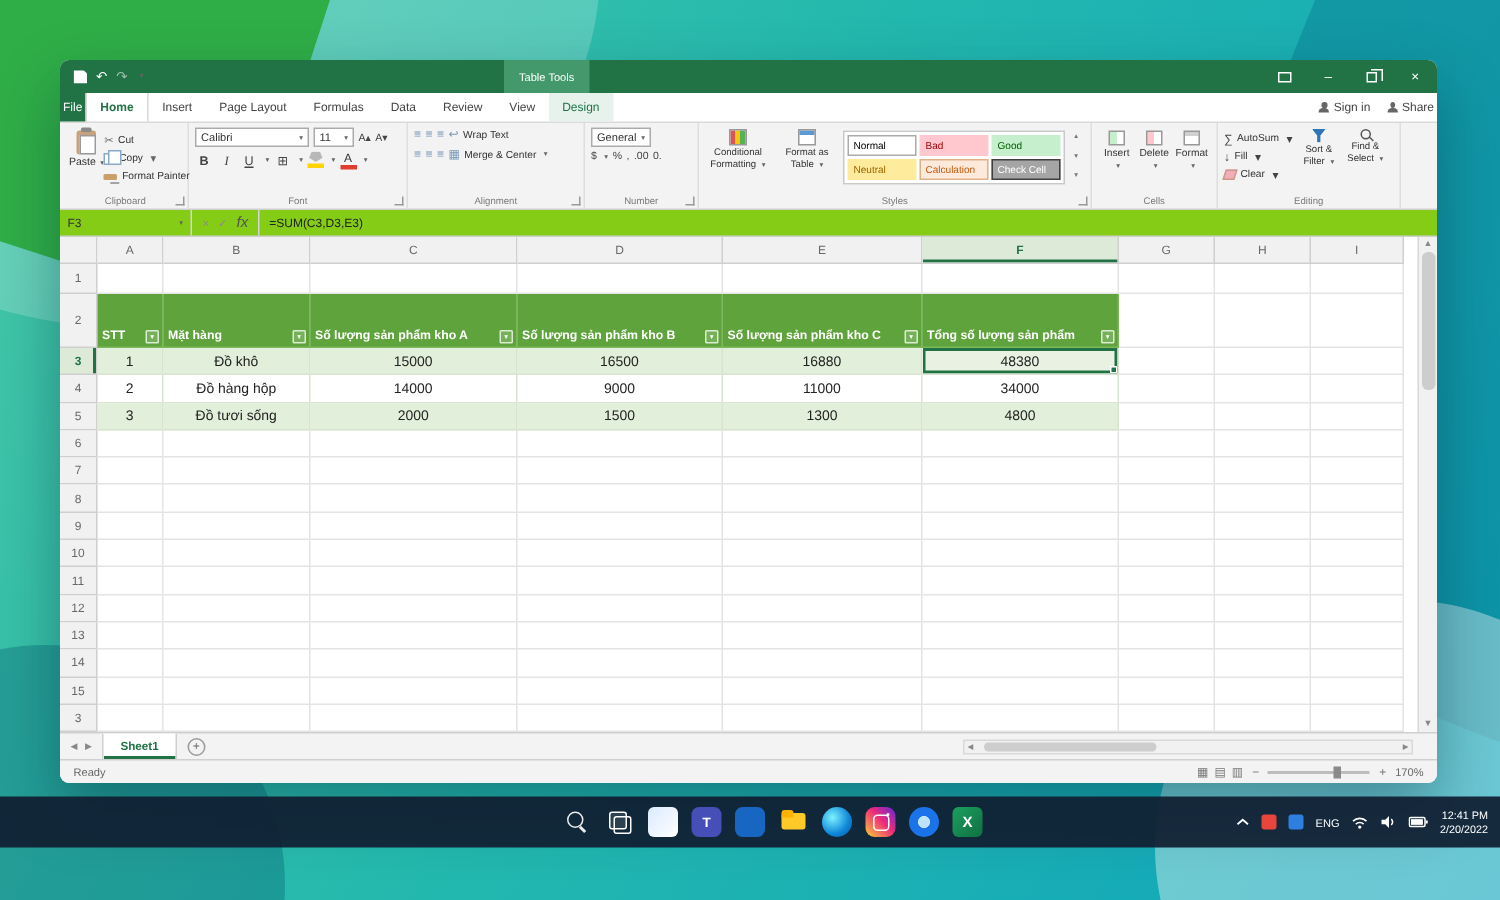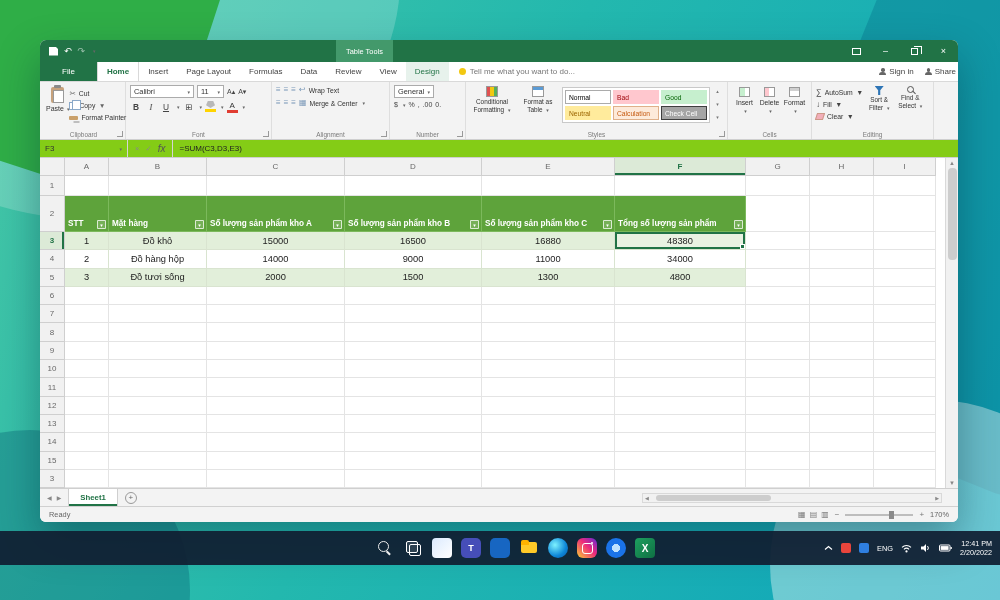--- a/index.html
+++ b/index.html
@@ -30,21 +30,21 @@
   .wtitle{position:absolute;left:0;right:0;text-align:center;font-size:8.4px;z-index:1;}
   .winctl{margin-left:auto;display:flex;height:100%;z-index:2;}
   .winctl>div{width:29px;display:flex;align-items:center;justify-content:center;font-size:9px;}
   .ic-ribopt{width:9px;height:7px;border:1px solid #fff;}
   .ic-restore{width:7px;height:7px;border:1px solid #fff;position:relative;}
   .ic-restore::after{content:"";position:absolute;left:2px;top:-3px;width:7px;height:7px;border:1px solid #fff;border-left:none;border-bottom:none;}
 
   
   .tabrow{flex:0 0 20px;background:#fff;display:flex;align-items:stretch;font-size:8px;color:#444;border-bottom:1px solid #d9d9d9;}
   .tab{padding:0 9px;display:flex;align-items:center;}
-  .tab.file{background:var(--excel-green,#217346);color:#fff;padding:0 22px;}
+  .tab.file{background:var(--excel-green,#217346);color:#fff;padding:0 2px;}
   .tab.active{color:#217346;font-weight:bold;border-left:1px solid #d9d9d9;border-right:1px solid #d9d9d9;}
   .tab.design{color:#217346;background:#e7f2ec;}
   .tellme{display:flex;align-items:center;gap:4px;color:#777;padding:0 10px;}
   .bulb{width:7px;height:7px;border-radius:50%;background:#f2c811;}
   .tr-right{margin-left:auto;display:flex;align-items:center;gap:11px;padding-right:2px;color:#444;}
   .person{width:7px;height:7px;position:relative;}
   .person::before{content:"";position:absolute;left:2px;top:0;width:3.5px;height:3.5px;border-radius:50%;background:#666;}
   .person::after{content:"";position:absolute;left:0;bottom:0;width:7px;height:3px;border-radius:3px 3px 0 0;background:#666;}
   .tr-item{display:flex;align-items:center;gap:3px;}
 
@@ -224,24 +224,20 @@
     <div class="tabrow">
       <div class="tab file">File</div>
       <div class="tab active">Home</div>
       <div class="tab">Insert</div>
       <div class="tab">Page Layout</div>
       <div class="tab">Formulas</div>
       <div class="tab">Data</div>
       <div class="tab">Review</div>
       <div class="tab">View</div>
       <div class="tab design">Design</div>
-      <div class="tellme">
-        <span class="bulb"></span>
-        <span>Tell me what you want to do...</span>
-      </div>
       <div class="tr-right">
         <div class="tr-item">
           <span class="person"></span>
           <span>Sign in</span>
         </div>
         <div class="tr-item">
           <span class="person"></span>
           <span>Share</span>
         </div>
       </div>
@@ -274,21 +270,21 @@
               </div>
           </div>
         </div>
         <div class="glabel">Clipboard</div>
         <span class="dlg"></span>
       </div>
 
       <div class="grp" style="width:146px">
         <div class="gcol">
           <div class="frow">
-            <div class="selbox" style="width:64px">
+            <div class="selbox" style="width:76px">
                 <span class="lab">Calibri</span>
                 <span class="g car" data-glyph="▾"></span>
               </div>
             <div class="selbox" style="width:27px">
                 <span class="lab">11</span>
                 <span class="g car" data-glyph="▾"></span>
               </div>
             <span class="g mini" data-glyph="A▴"></span>
             <span class="g mini" data-glyph="A▾"></span>
           </div>

